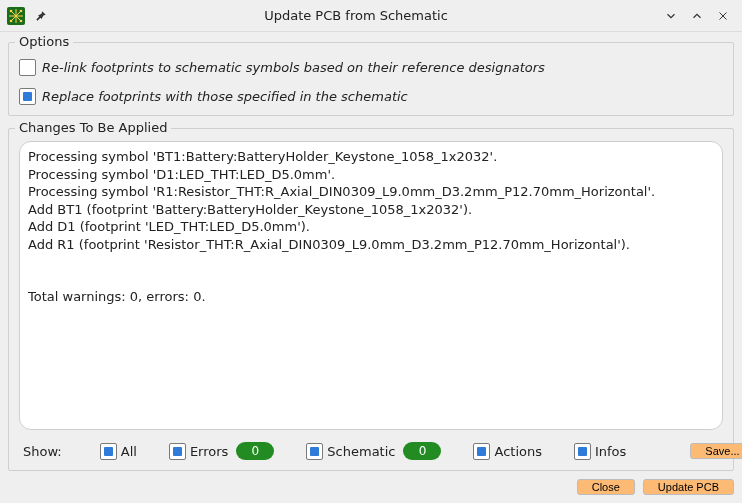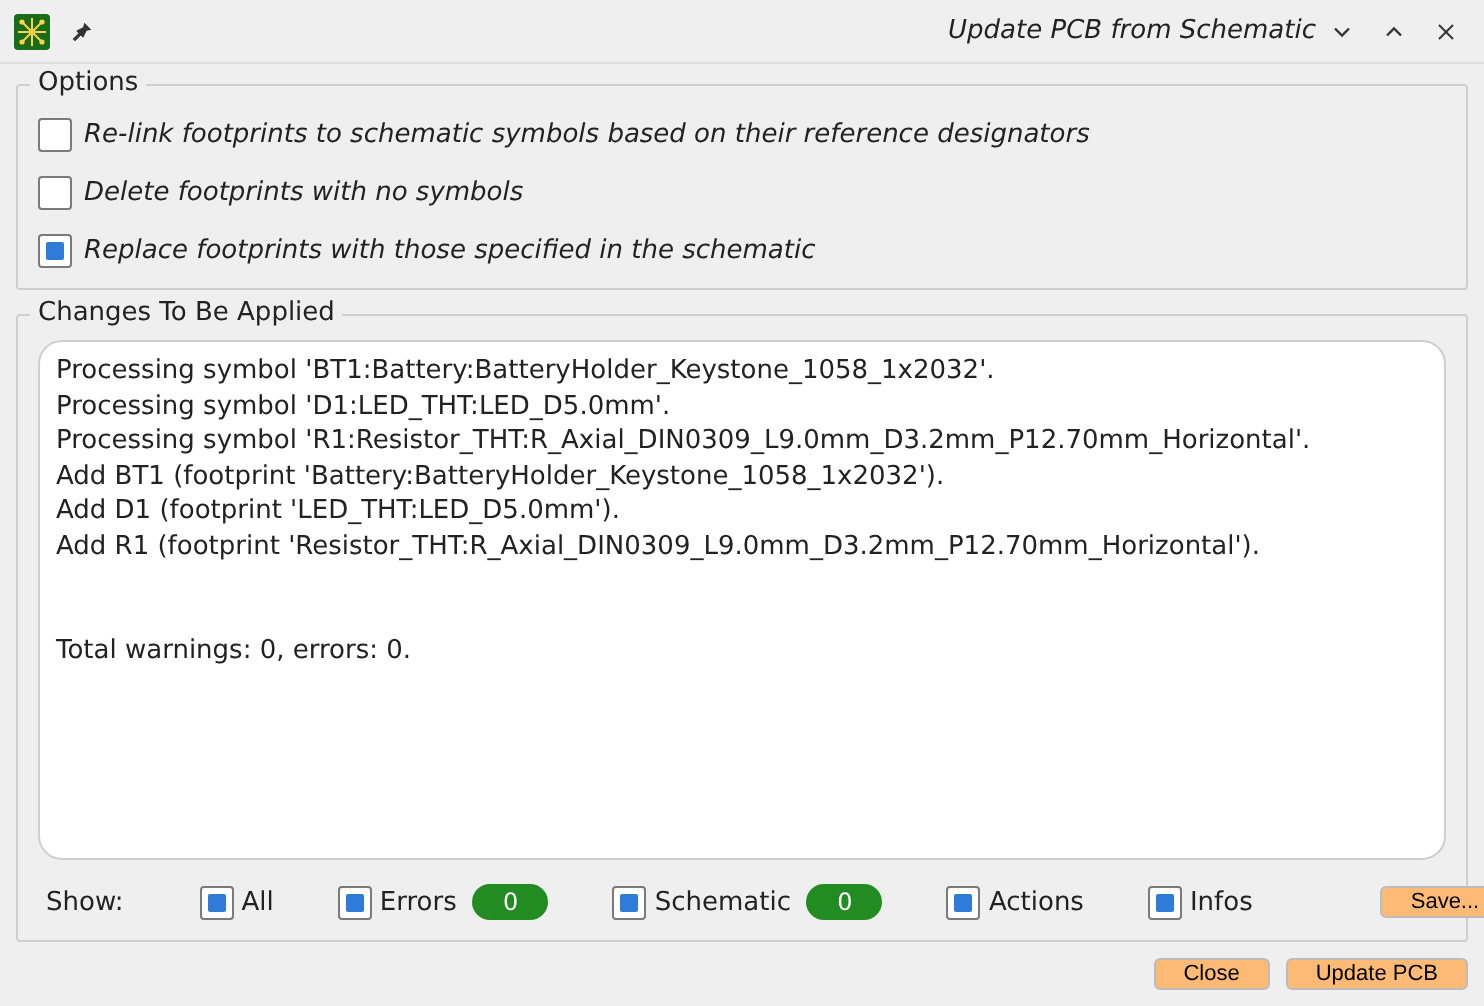--- a/index.html
+++ b/index.html
@@ -40,23 +40,22 @@
     display: inline-flex; align-items: center; justify-content: center;
   }
   .titlebar .pin-icon {
     width: 18px; height: 18px;
     margin-right: 4px;
     display: inline-flex; align-items:center; justify-content:center;
     color:#333;
   }
   .titlebar .title {
     flex: 1;
-    text-align: right;
+    text-align: center;
     font-size: 13px;
-    font-style: italic;
   }
   .titlebar .win-btn {
     width: 26px; height: 26px;
     display:inline-flex; align-items:center; justify-content:center;
     color:#333;
     cursor:pointer;
   }
 
   .content {
     flex:1;
@@ -223,24 +222,20 @@
 
   <div class="groupbox">
     <span class="legend">Options</span>
     <div class="options-list">
 
       <div class="checkline">
         <span class="checkbox"></span>
         <span>Re-link footprints to schematic symbols based on their reference designators</span>
       </div>
 
-      <div class="checkline">
-        <span class="checkbox"></span>
-        <span>Delete footprints with no symbols</span>
-      </div>
 
       <div class="checkline">
         <span class="checkbox checked"></span>
         <span>Replace footprints with those specified in the schematic</span>
       </div>
 
     </div>
   </div>
 
   <div class="groupbox changes-box" style="flex:1;">

